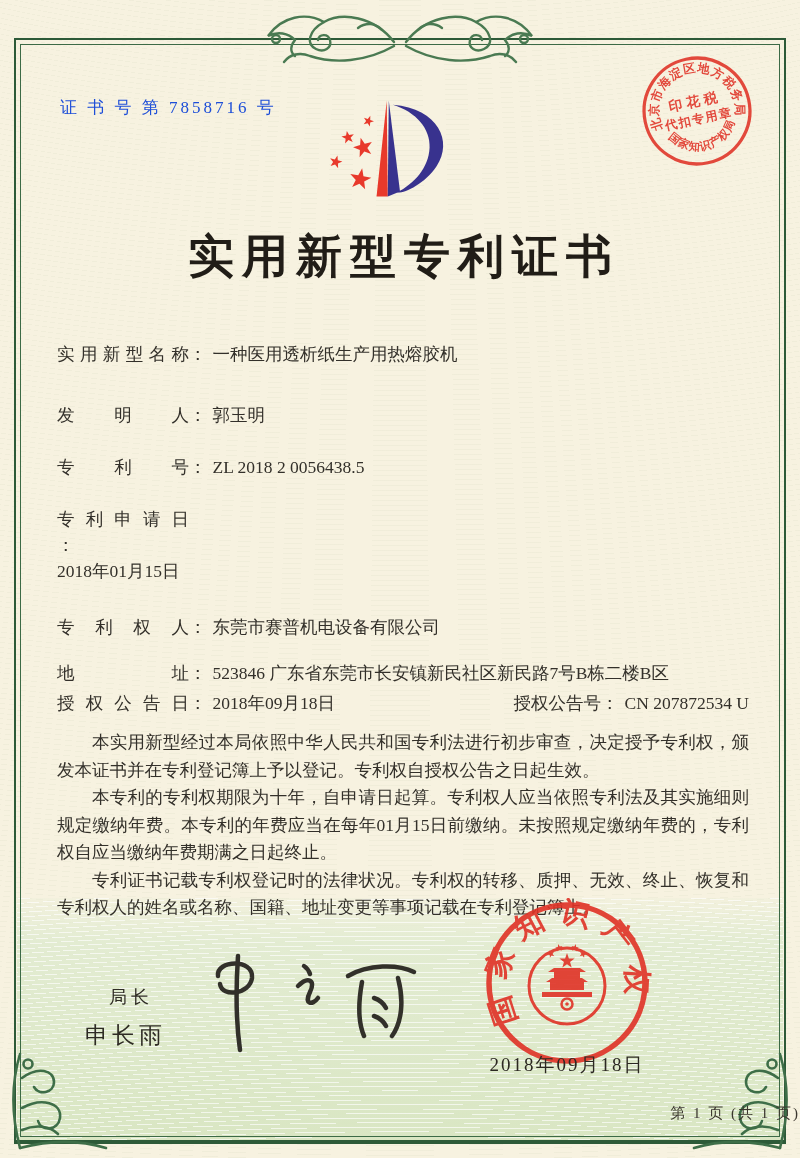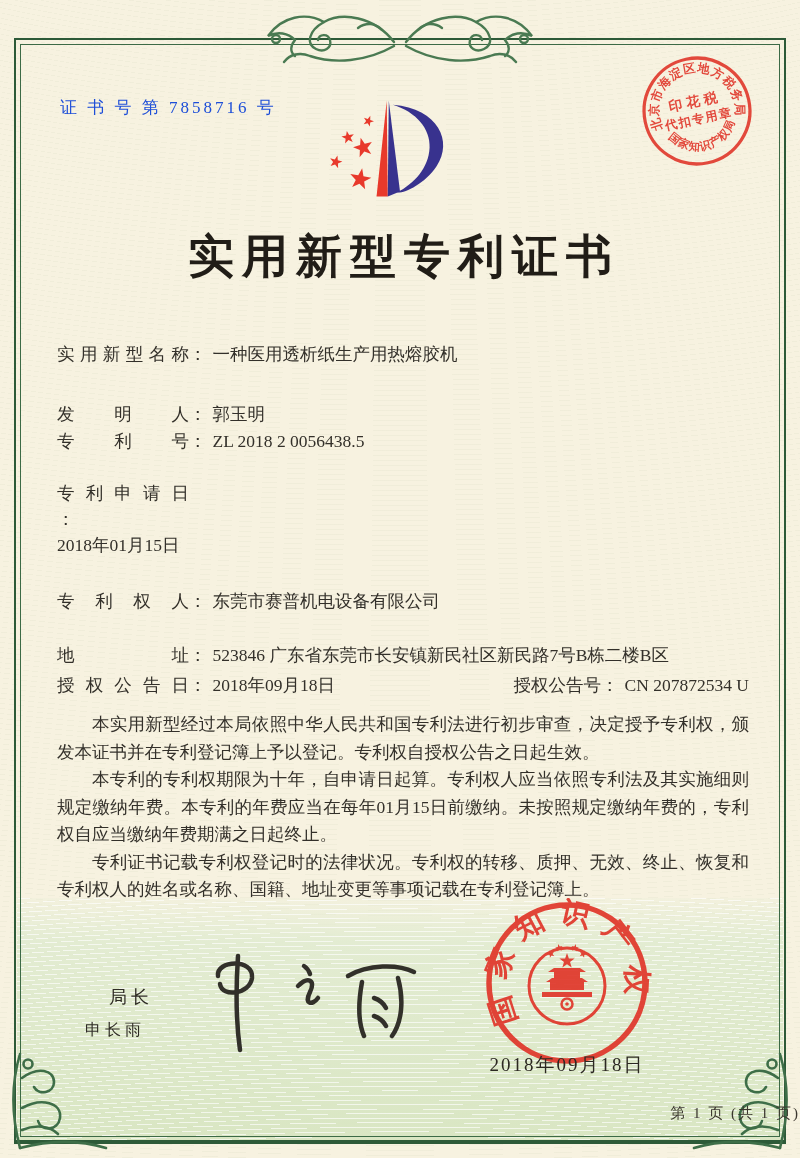--- a/index.html
+++ b/index.html
@@ -56,34 +56,34 @@
     font-size:17.5px;line-height:26px;color:#33302a;
   }
   .frow{display:flex;align-items:flex-start;}
   .flabel{
     display:inline-block;width:132px;flex:none;
     text-align:justify;text-align-last:justify;
   }
   .fcolon{flex:none;padding-right:6px;}
   .fvalue{flex:1;}
   .mb1{margin-bottom:35px;}
-  .mb2{font-family:Liberation Mono, monospace;}
+  .mb2{margin-bottom:26px;}
   .mb3{margin-bottom:26px;}
   .mb4{margin-bottom:30px;flex-direction:column;}
-  .mb5{margin-bottom:28px;}
+  .mb5{margin-bottom:20px;}
   .mb6{margin-bottom:4px;}
   .grant-row{display:flex;justify-content:space-between;}
   .grant-pair{display:flex;}
   .paras{margin-top:13px;}
   .paras p{
     margin:0;text-indent:2em;text-align:justify;
     line-height:27.5px;
   }
   .officer-title{position:absolute;left:85px;top:985px;font-size:18px;letter-spacing:4px;color:#2e2b24;margin-left:24px;}
-  .officer-name{position:absolute;left:85px;top:1020px;font-size:16px;letter-spacing:4px;color:#2e2b24;}
+  .officer-name{position:absolute;left:85px;top:1020px;font-size:23px;letter-spacing:4px;color:#2e2b24;}
   .signature{position:absolute;left:192px;top:942px;width:248px;height:118px;}
   .big-seal{position:absolute;left:482px;top:898px;width:170px;height:170px;opacity:.9;}
   .seal-date{
     position:absolute;left:478px;top:1052px;width:178px;
     text-align:center;font-size:19px;letter-spacing:2px;color:#2c2822;
   }
   .page-footer{
     position:absolute;left:0;width:800px;top:1104px;
     text-align:right;font-size:15px;letter-spacing:2px;color:#3a362e;
   }

